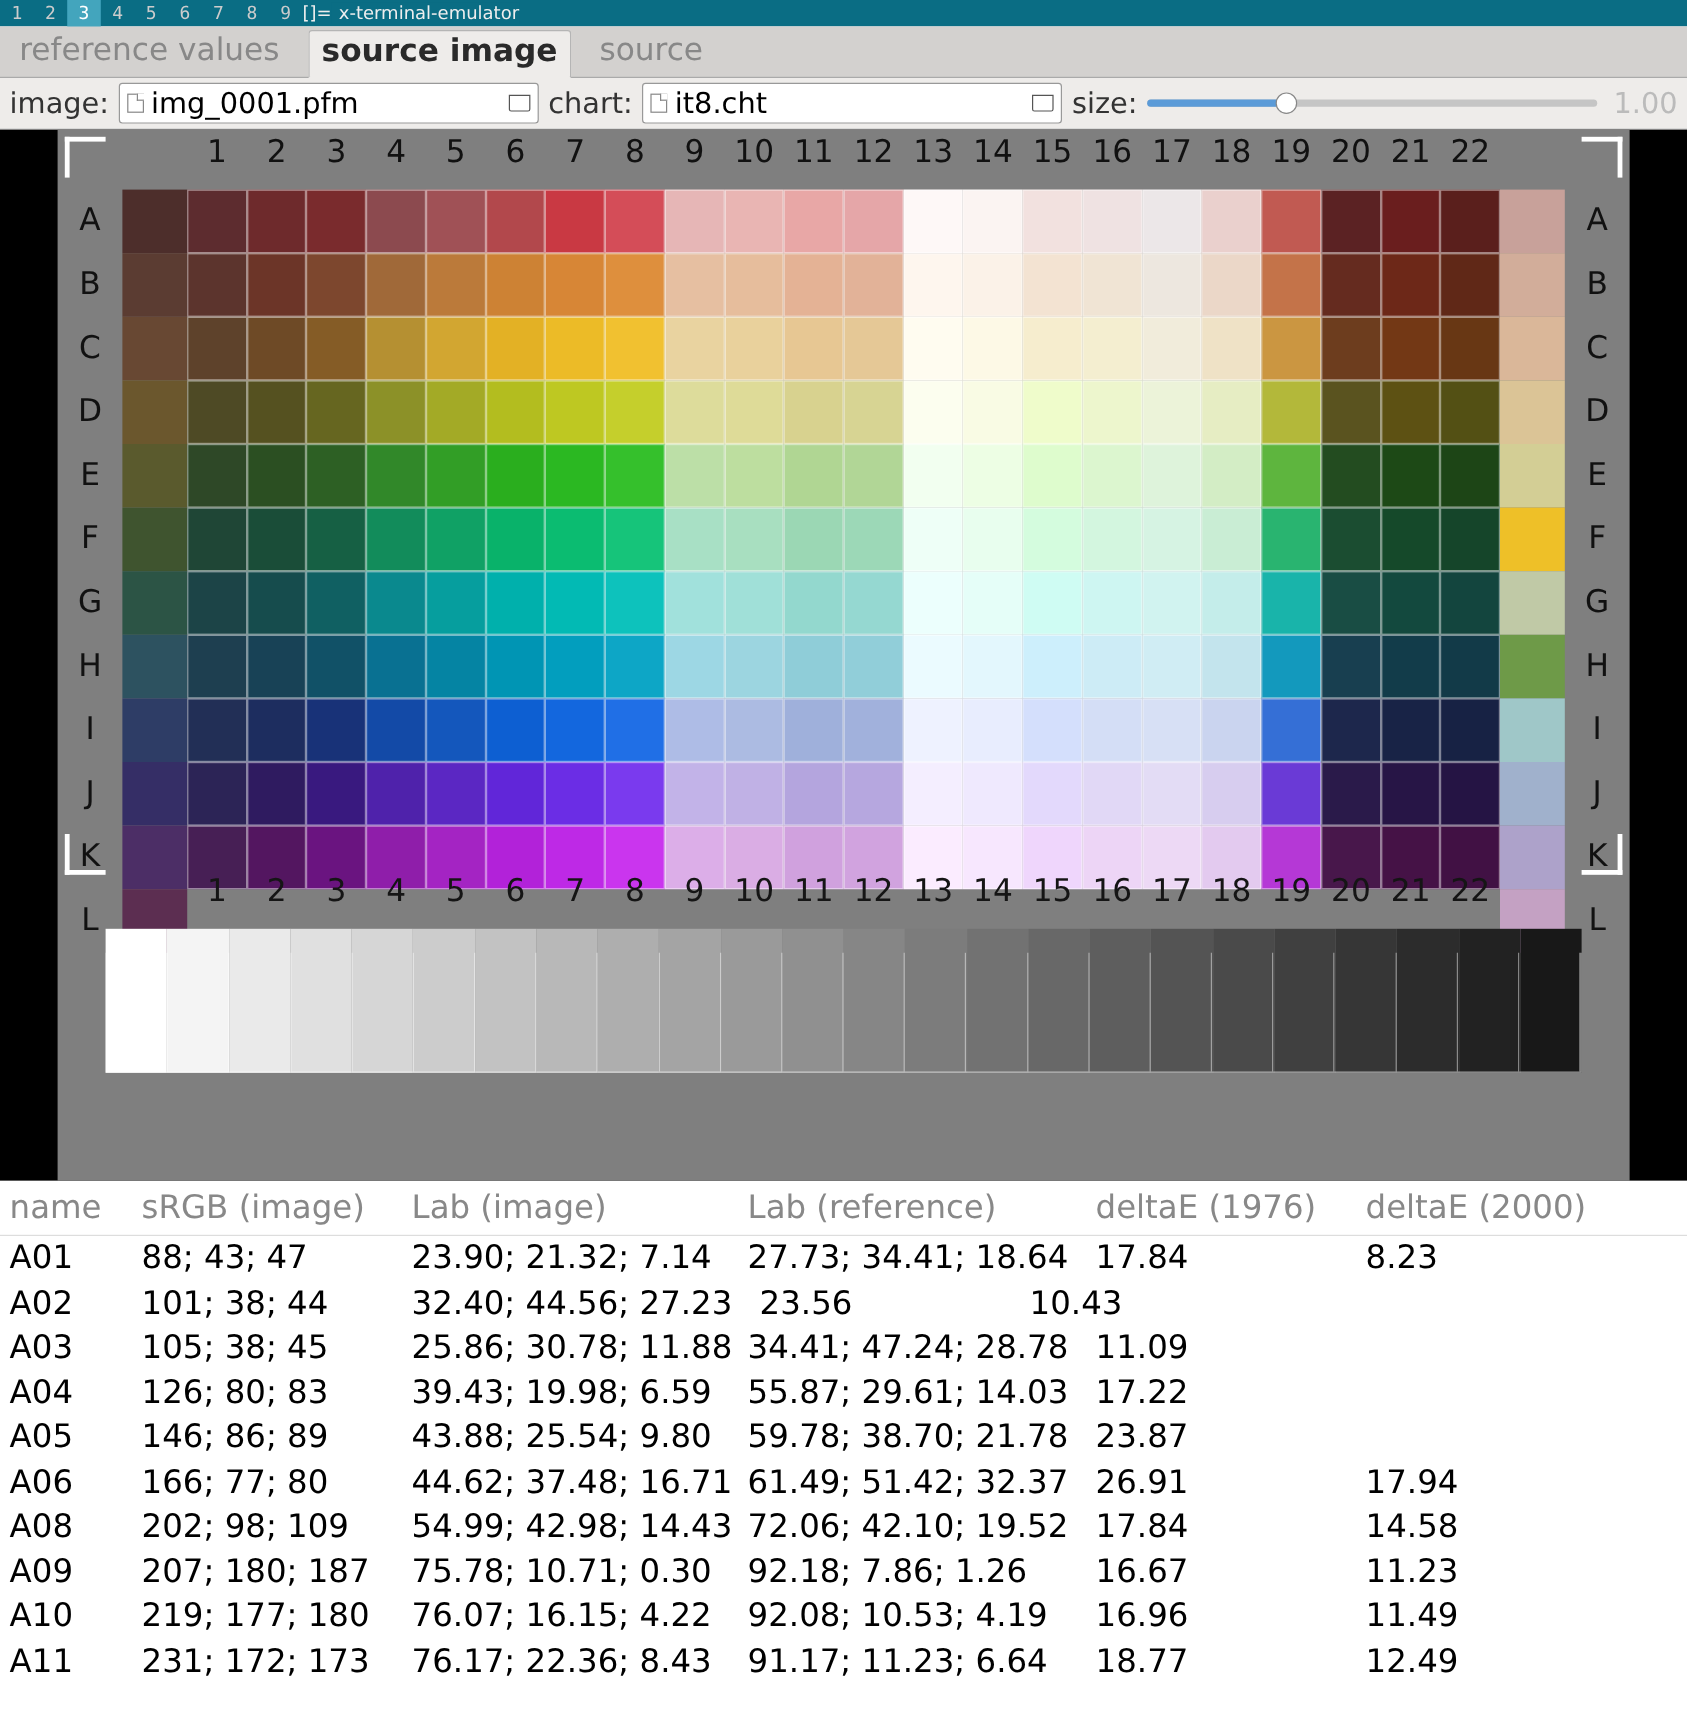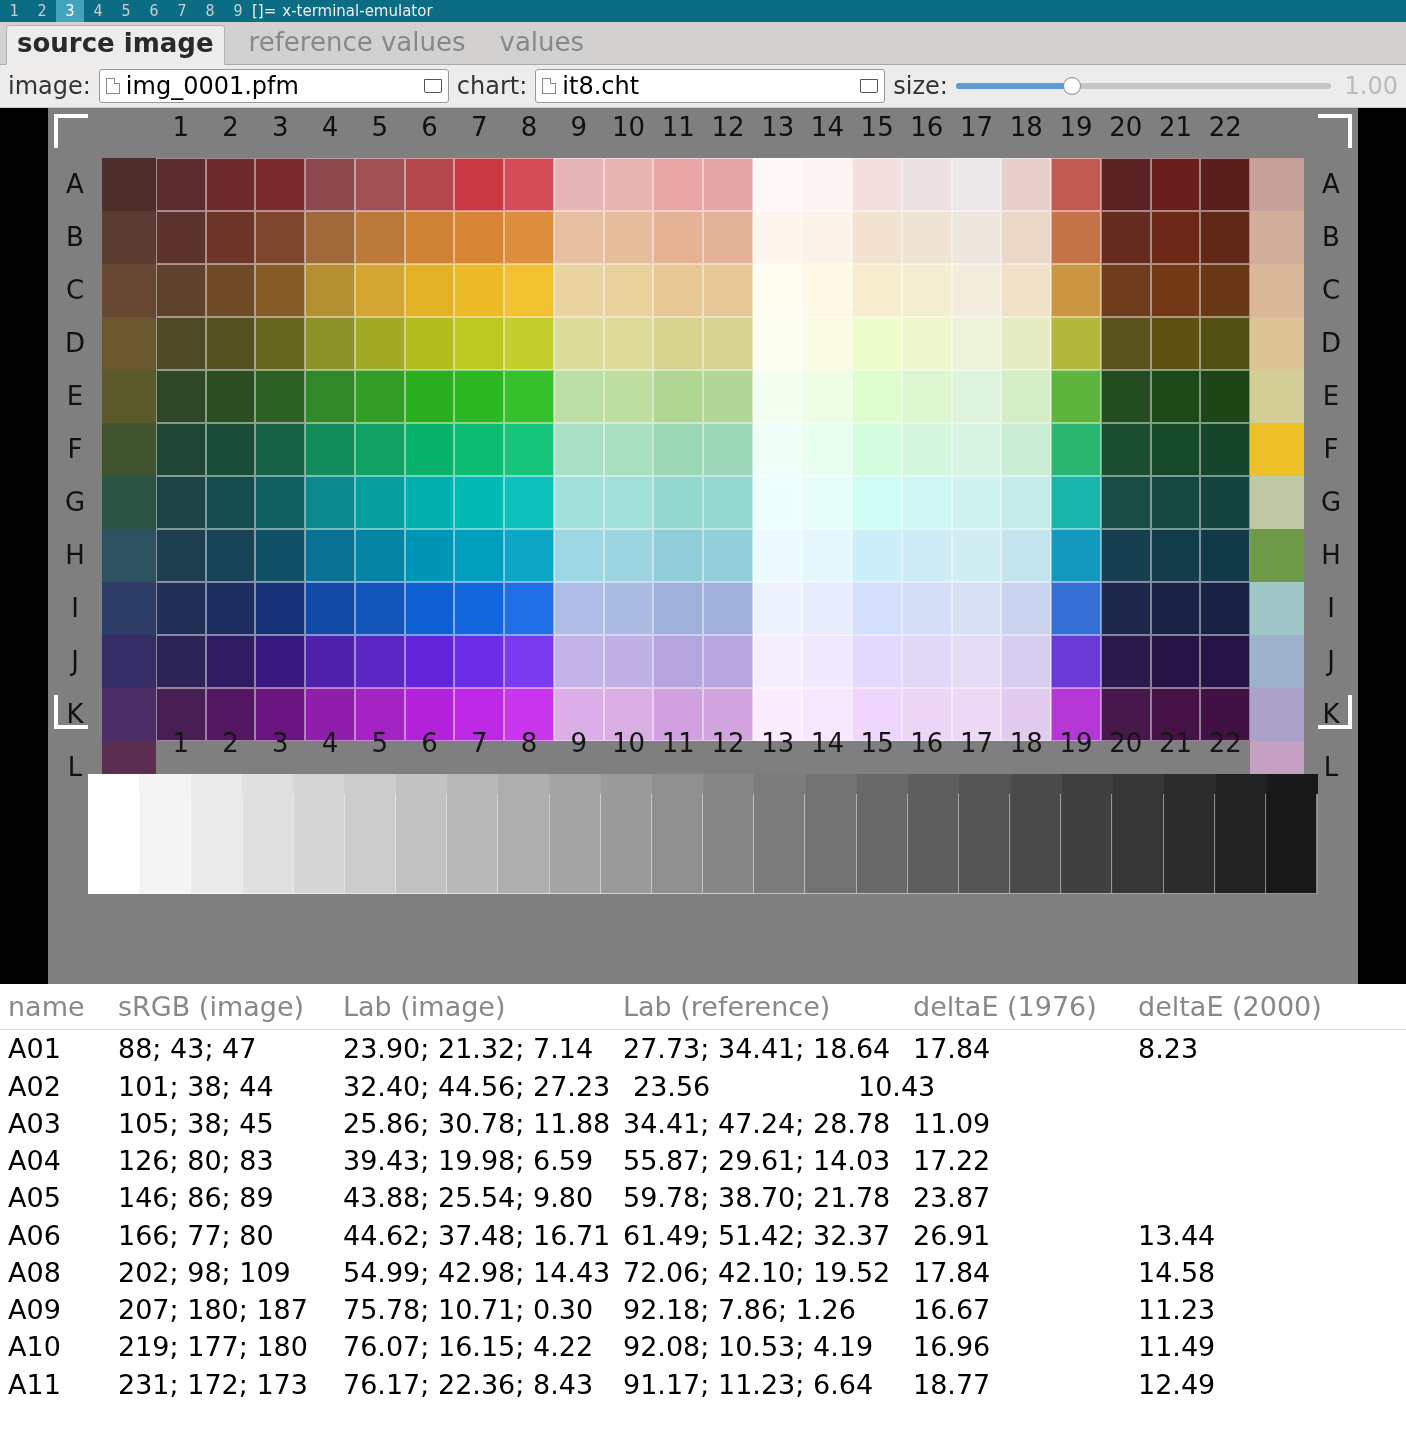--- a/index.html
+++ b/index.html
@@ -83,23 +83,23 @@
       <span>7</span>
       <span>8</span>
       <span>9</span>
     </div>
   <span class="ws layout">[]=</span>
   <span class="wintitle">x-terminal-emulator</span>
 </div>
 
 <div class="app">
   <div class="tabs" id="tabs">
+      <div class="tab">reference values</div>
       <div class="tab active">source image</div>
-      <div class="tab">reference values</div>
-      <div class="tab">values</div>
+      <div class="tab">source</div>
     </div>
   <div class="toolbar">
     <label>image:</label>
     <div class="filefield">
       <span class="doc-icon"></span>
       <span>img_0001.pfm</span>
       <span class="open-icon"></span>
     </div>
     <label>chart:</label>
     <div class="filefield">
@@ -815,21 +815,21 @@
           <div class="tc2">43.88; 25.54; 9.80</div>
           <div class="tc3">59.78; 38.70; 21.78</div>
           <div class="tc4">23.87</div>
         </div>
         <div class="trow">
           <div class="tc0">A06</div>
           <div class="tc1">166; 77; 80</div>
           <div class="tc2">44.62; 37.48; 16.71</div>
           <div class="tc3">61.49; 51.42; 32.37</div>
           <div class="tc4">26.91</div>
-          <div class="tc5">13.44</div>
+          <div class="tc5">17.94</div>
         </div>
         <div class="trow">
           <div class="tc0">A08</div>
           <div class="tc1">202; 98; 109</div>
           <div class="tc2">54.99; 42.98; 14.43</div>
           <div class="tc3">72.06; 42.10; 19.52</div>
           <div class="tc4">17.84</div>
           <div class="tc5">14.58</div>
         </div>
         <div class="trow">

